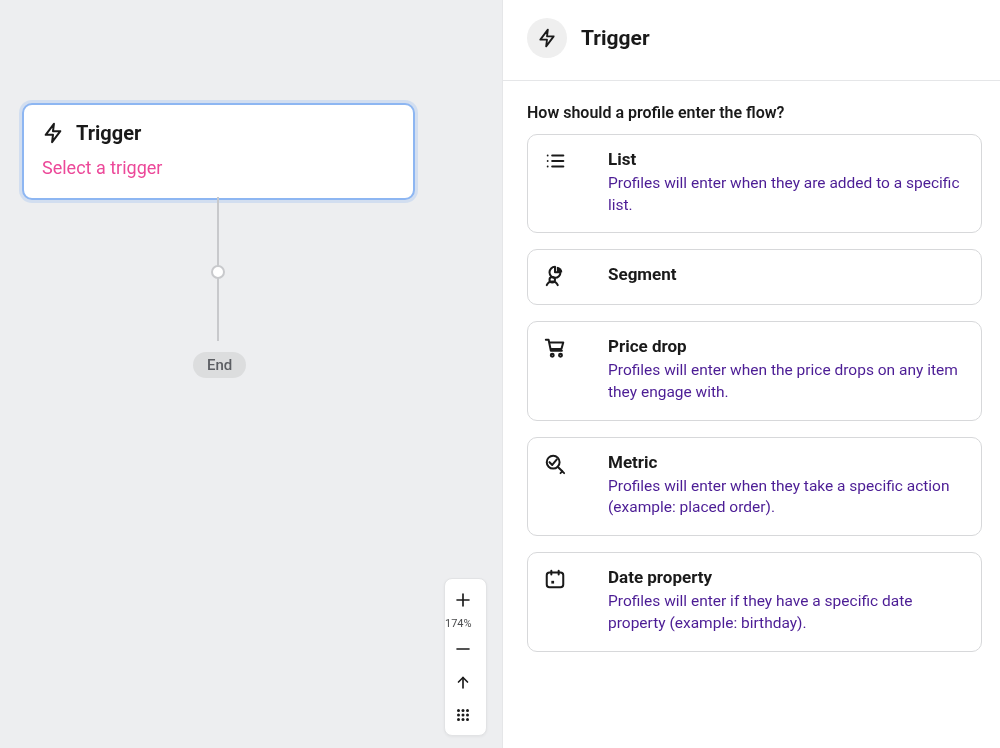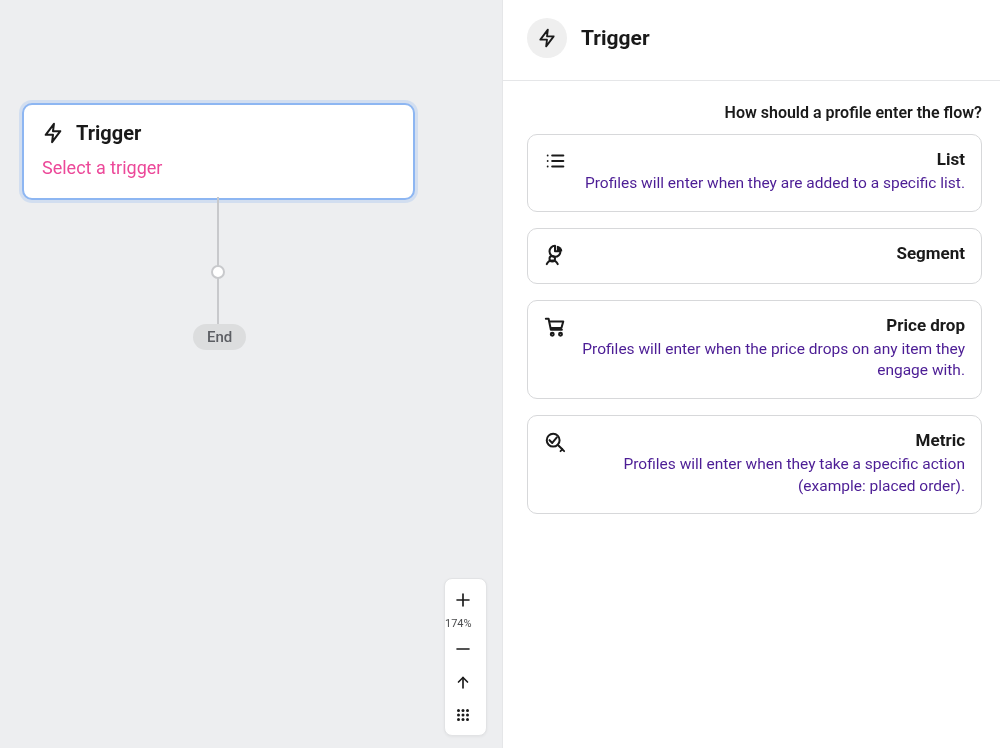--- a/index.html
+++ b/index.html
@@ -74,21 +74,21 @@
       width: 14px;
       height: 14px;
       border-radius: 50%;
       background: #fff;
       border: 2px solid #c8c9cc;
     }
 
     .end-badge {
       position: absolute;
       left: 193px;
-      top: 324px;
+      top: 352px;
       background: #dcddde;
       color: #5c5e63;
       font-size: 15px;
       font-weight: 500;
       padding: 4px 14px;
       border-radius: 14px;
     }
 
     .zoom-toolbar {
       position: absolute;
@@ -153,21 +153,20 @@
     .side-header-title {
       font-size: 21px;
       font-weight: 700;
       color: #1a1a1a;
     }
 
     .side-body {
       padding: 22px 18px 18px 24px;
       flex: 1;
       overflow-y: auto;
-      text-align: right;
     }
 
     .prompt-label {
       font-size: 16px;
       font-weight: 600;
       color: #1a1a1a;
       margin-bottom: 12px;
     }
 
     .trigger-option {
@@ -182,20 +181,21 @@
     }
 
     .option-icon {
       width: 24px;
       flex-shrink: 0;
       padding-top: 1px;
     }
 
     .option-text {
       flex: 1;
+      margin-left: 28px;
     }
 
     .option-title {
       font-size: 17px;
       font-weight: 700;
       color: #1a1a1a;
       margin-bottom: 4px;
     }
 
     .option-desc {
@@ -330,15 +330,28 @@
           <path d="M16 16l4 4"></path>
           <path d="M18 22l2-2 2 2" stroke-width="2"></path>
         </svg>
       </div>
       <div class="option-text">
         <div class="option-title">Metric</div>
         <div class="option-desc">Profiles will enter when they take a specific action (example: placed order).</div>
       </div>
     </div>
 
+    <div class="trigger-option">
+      <div class="option-icon">
+        <svg width="22" height="22" viewBox="0 0 24 24" fill="none" stroke="#1a1a1a" stroke-width="2.2" stroke-linecap="round" stroke-linejoin="round">
+          <rect x="3" y="5" width="18" height="16" rx="3"></rect>
+          <path d="M8 3v4M16 3v4"></path>
+          <path d="M8 14h3v3H8z" fill="#1a1a1a" stroke="none"></path>
+        </svg>
+      </div>
+      <div class="option-text">
+        <div class="option-title">Date property</div>
+        <div class="option-desc">Profiles will enter if they have a specific date property (example: birthday).</div>
+      </div>
+    </div>
 
   </div>
 </div>
 
 </body></html>

